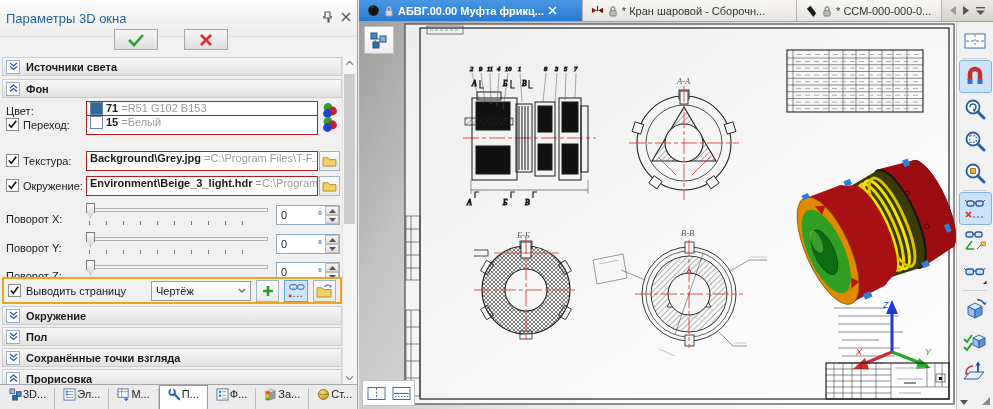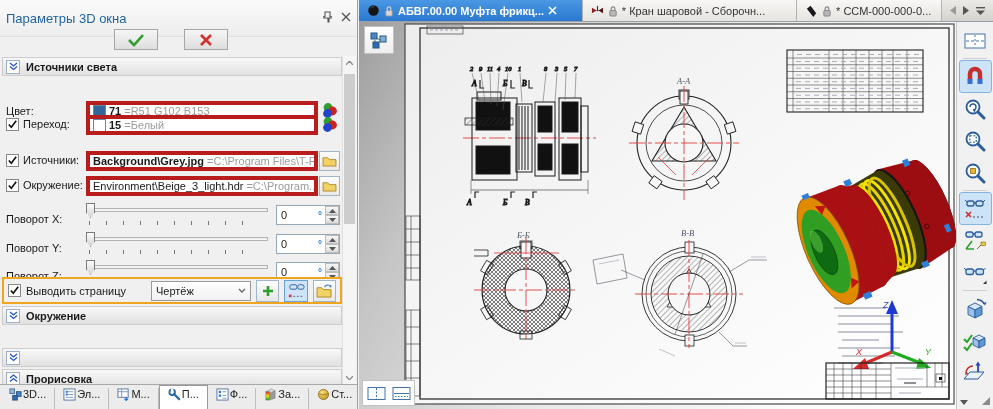--- a/index.html
+++ b/index.html
@@ -10,23 +10,23 @@
   
   #left-panel{position:absolute;left:0;top:0;width:358px;height:409px;background:#f0f0f0;border-right:1px solid #98a0a8}
   .ph{position:absolute;left:0;right:0;top:0;height:37px;background:linear-gradient(#fbfbfb,#ededed);display:flex;align-items:center;padding:0 6px;border-bottom:1px solid #e0e0e0}
   .ph-title{color:#1f639f;font-size:13px}
   .ph-btns{margin-left:auto;display:flex;gap:8px;align-items:center;color:#555}
   .okrow{position:absolute;top:29px;left:0;right:16px;display:flex;justify-content:center;gap:26px}
   .cmdbtn{width:44px;height:21px;background:linear-gradient(#f6f6f6,#dedede);border:1px solid #a6a6a6;display:flex;align-items:center;justify-content:center;cursor:pointer}
   .sechdr{position:absolute;left:2px;right:15px;height:19px;background:linear-gradient(#f8f8f8,#e1e1e1);border:1px solid #cdcdcd;display:flex;align-items:center;gap:6px;padding:0 3px;font-weight:bold}
   .chevbox{width:14px;height:14px;background:#fff;border:1px solid #9ab0c8;display:flex;align-items:center;justify-content:center;flex:none}
   .row{position:absolute;left:6px;right:17px;height:21px;display:flex;align-items:center}
-  .lbl{flex:0 0 80px;display:flex;align-items:flex-start;gap:4px;white-space:nowrap;overflow:hidden}
+  .lbl{flex:0 0 80px;display:flex;align-items:flex-end;gap:4px;white-space:nowrap;overflow:hidden}
   .cb{width:13px;height:13px;border:1px solid #8a8a8a;background:#fff;flex:none;display:flex;align-items:center;justify-content:center}
-  .input{flex:1;height:20px;border:4px solid #b91c1c;background:#fff;display:flex;align-items:flex-start;padding:0 3px;gap:3px;overflow:hidden;white-space:nowrap}
+  .input{flex:1;height:20px;border:1px solid #b91c1c;background:#fff;display:flex;align-items:flex-start;padding:0 3px;gap:3px;overflow:hidden;white-space:nowrap}
   .swatch{width:13px;height:13px;border:1px solid #6a86a0;flex:none}
   .vmain{font-weight:bold}
   .vgray{color:#9b9b9b}
   .trail{flex:0 0 22px;display:flex;align-items:center;justify-content:center}
   .fbtn{width:21px;height:20px;border:1px solid #9fb6c8;background:linear-gradient(#fcfcfc,#e9e9e9);display:flex;align-items:center;justify-content:center;cursor:pointer}
   .srow{position:absolute;left:6px;right:17px;height:26px;display:flex;align-items:flex-end}
   .slbl{flex:0 0 80px;white-space:nowrap}
   .sld{flex:1;position:relative;height:24px;margin-right:8px}
   .track{position:absolute;left:0;right:0;top:7px;height:4px;background:linear-gradient(#ececec,#fafafa);border:1px solid #b2b2b2}
   .thumb{position:absolute;left:0;top:2px;width:9px;height:15px;background:linear-gradient(#fdfdfd,#d3d3d3);border:1px solid #7a7a7a;clip-path:polygon(0 0,100% 0,100% 62%,50% 100%,0 62%)}
@@ -106,20 +106,28 @@
 
     <div class="sechdr" style="top:57px">
       <span class="chevbox">
           <svg width="9" height="9" viewBox="0 0 9 9">
             <path d="M1 1l3.5 3L8 1M1 4.5l3.5 3L8 4.5" fill="none" stroke="#2356c5" stroke-width="1.3"></path>
           </svg>
         </span>
       <span>Источники света</span>
     </div>
 
+    <div class="sechdr" style="top:79px">
+      <span class="chevbox">
+          <svg width="9" height="9" viewBox="0 0 9 9">
+            <path d="M1 4l3.5-3L8 4M1 7.5l3.5-3L8 7.5" fill="none" stroke="#2356c5" stroke-width="1.3"></path>
+          </svg>
+        </span>
+      <span>Фон</span>
+    </div>
 
     <div class="row" style="top:100px">
       <span class="lbl">
           <span>Цвет:</span>
         </span>
       <div class="input">
         <span class="swatch" style="background:#336699"></span>
         <span class="vmain">71</span>
           <span class="vgray">=R51 G102 B153</span>
       </div>
@@ -155,21 +163,21 @@
         </span>
     </div>
 
     <div class="row" style="top:150px">
       <span class="lbl">
         <span class="cb">
             <svg width="11" height="11" viewBox="0 0 12 12">
               <polyline points="2,6 4.7,9 10,2" fill="none" stroke="#111" stroke-width="1.8"></polyline>
             </svg>
           </span>
-        <span>Источники:</span>
+        <span>Текстура:</span>
       </span>
       <div class="input">
         <span class="vmain" style="font-weight:600">Background\Grey.jpg</span>
           <span class="vgray">=C:\Program Files\T-F...</span>
       </div>
       <span class="trail">
           <span class="fbtn">
             <svg width="15" height="12" viewBox="0 0 16 13">
               <path d="M1 3h5l2 2h7v7H1z" fill="#f2d264" stroke="#a8821a" stroke-width="0.9"></path>
             </svg>
@@ -180,21 +188,21 @@
     <div class="row" style="top:175px">
       <span class="lbl">
         <span class="cb">
             <svg width="11" height="11" viewBox="0 0 12 12">
               <polyline points="2,6 4.7,9 10,2" fill="none" stroke="#111" stroke-width="1.8"></polyline>
             </svg>
           </span>
         <span>Окружение:</span>
       </span>
       <div class="input">
-        <span class="vmain" style="font-weight:400">Environment\Beige_3_light.hdr</span>
+        <span class="vmain" style="font-weight:700">Environment\Beige_3_light.hdr</span>
           <span class="vgray">=C:\Program...</span>
       </div>
       <span class="trail">
           <span class="fbtn">
             <svg width="15" height="12" viewBox="0 0 16 13">
               <path d="M1 3h5l2 2h7v7H1z" fill="#f2d264" stroke="#a8821a" stroke-width="0.9"></path>
             </svg>
           </span>
         </span>
     </div>
@@ -308,26 +316,35 @@
     </div>
 
     <div class="sechdr" style="top:306px">
       <span class="chevbox">
           <svg width="9" height="9" viewBox="0 0 9 9">
             <path d="M1 1l3.5 3L8 1M1 4.5l3.5 3L8 4.5" fill="none" stroke="#2356c5" stroke-width="1.3"></path>
           </svg>
         </span>
       <span>Окружение</span>
     </div>
+    <div class="sechdr" style="top:327px">
+      <span class="chevbox">
+          <svg width="9" height="9" viewBox="0 0 9 9">
+            <path d="M1 1l3.5 3L8 1M1 4.5l3.5 3L8 4.5" fill="none" stroke="#2356c5" stroke-width="1.3"></path>
+          </svg>
+        </span>
+      <span>Пол</span>
+    </div>
     <div class="sechdr" style="top:348px">
       <span class="chevbox">
           <svg width="9" height="9" viewBox="0 0 9 9">
             <path d="M1 1l3.5 3L8 1M1 4.5l3.5 3L8 4.5" fill="none" stroke="#2356c5" stroke-width="1.3"></path>
           </svg>
         </span>
+      <span>Сохранённые точки взгляда</span>
     </div>
     <div class="sechdr" style="top:369px">
       <span class="chevbox">
           <svg width="9" height="9" viewBox="0 0 9 9">
             <path d="M1 4l3.5-3L8 4M1 7.5l3.5-3L8 7.5" fill="none" stroke="#2356c5" stroke-width="1.3"></path>
           </svg>
         </span>
       <span>Прорисовка</span>
     </div>
 

